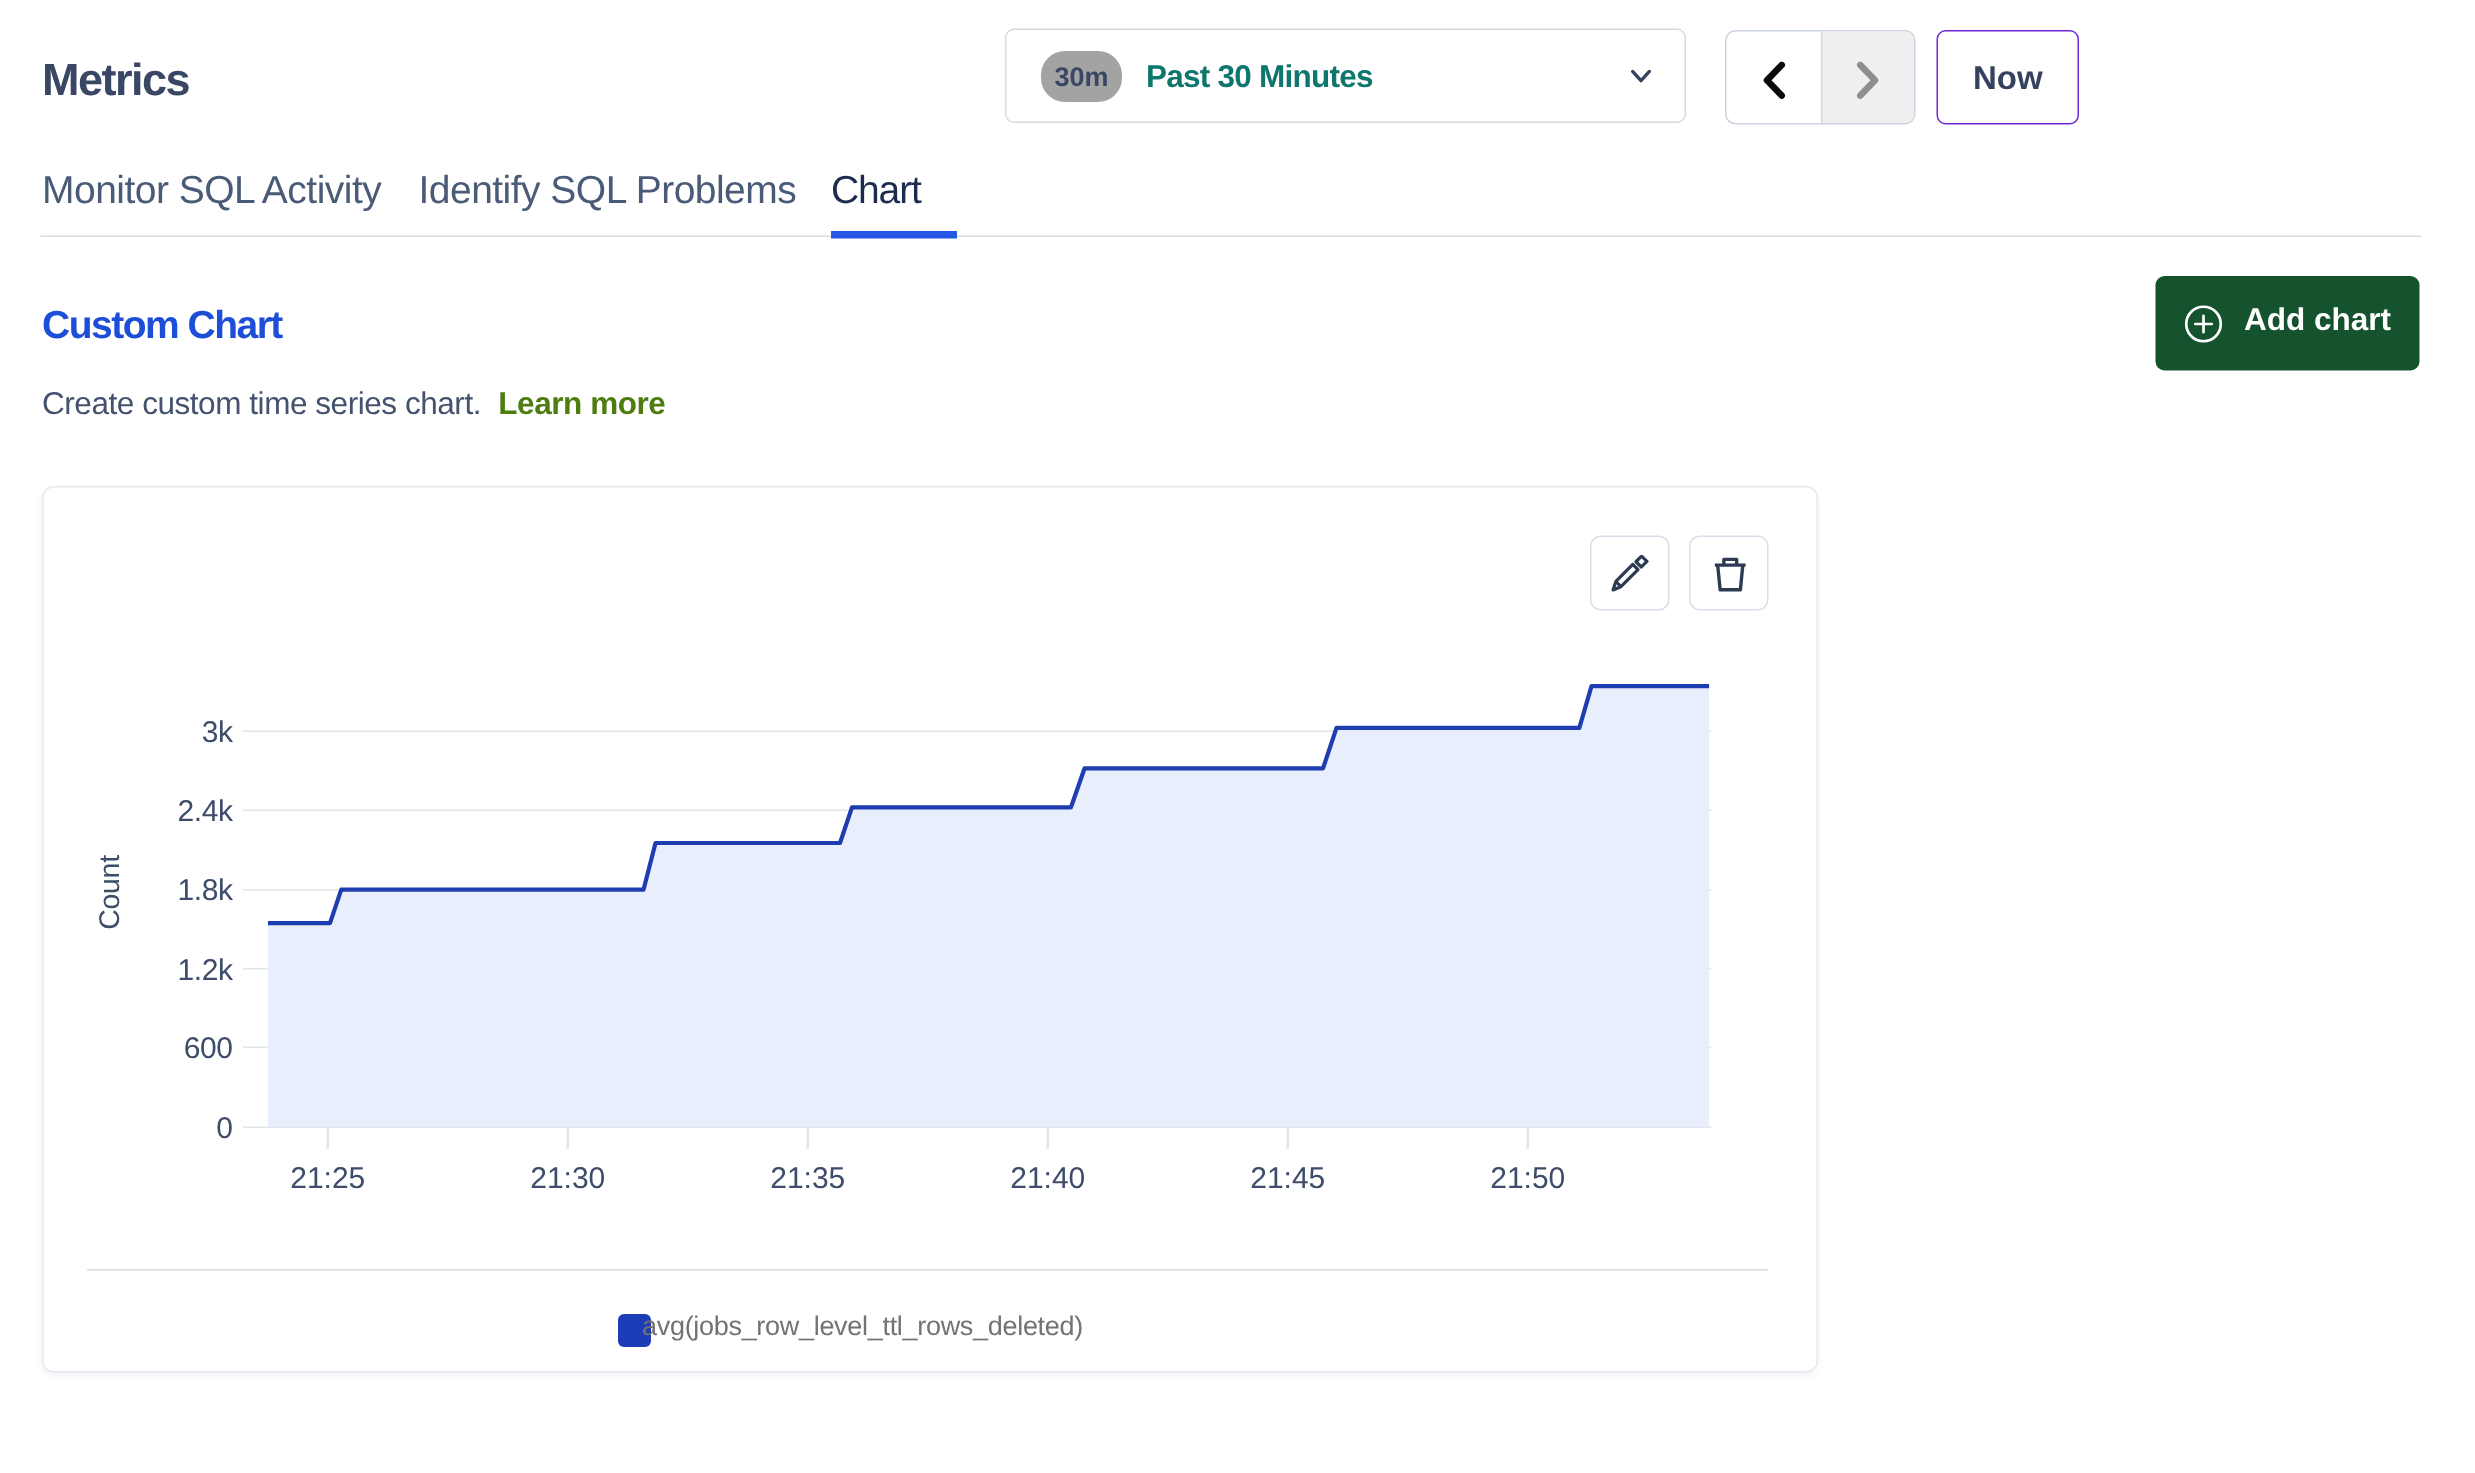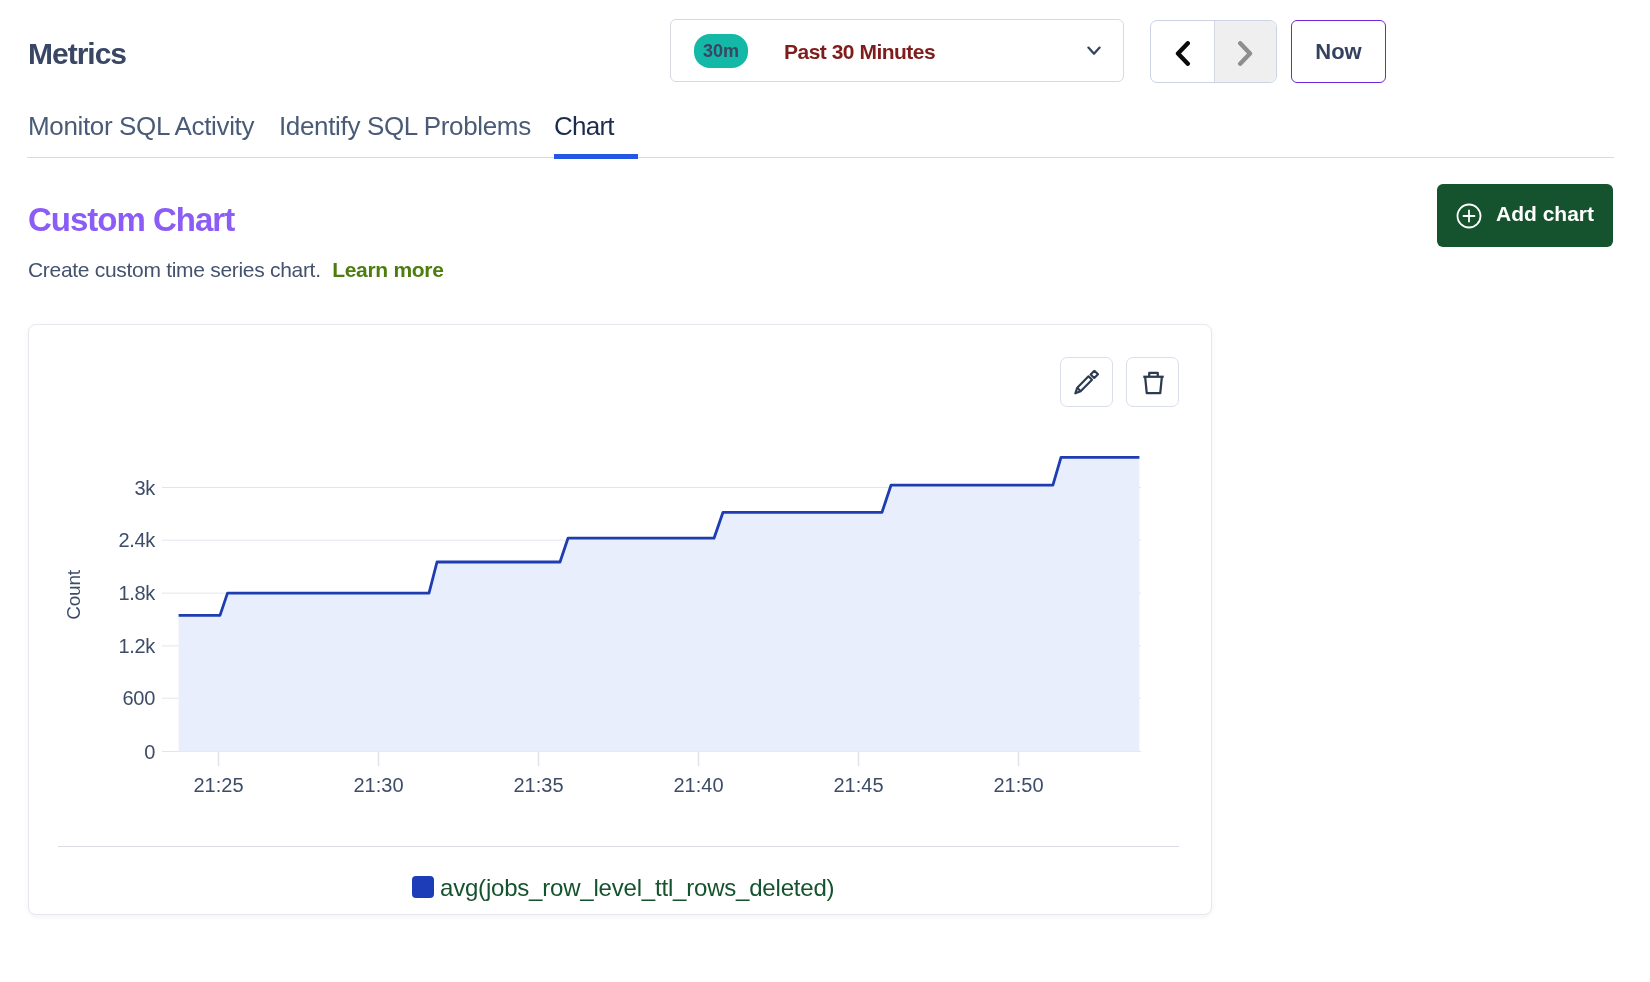--- a/index.html
+++ b/index.html
@@ -6,55 +6,55 @@
 html,body { background:#fff; }
 body { font-family:"Liberation Sans", sans-serif; }
 #page { position:relative; width:1650px; height:982px; overflow:hidden; background:#fff; }
 .abs { position:absolute; }
 
 
 #h-metrics { left:28px; top:37px; font-size:30px; font-weight:bold; color:#394764; letter-spacing:-1.0px; }
 
 
 #dropdown { left:670px; top:19px; width:454px; height:63px; background:#fff; border:1px solid #d6d9e1; border-radius:6px; }
-#badge30m { left:694px; top:34px; width:54px; height:34px; background:#14b8a6; border-radius:16px; color:#394764; font-size:18px; font-weight:bold; text-align:center; line-height:34px; }
-#pastTxt { left:784px; top:40px; font-size:21px; font-weight:bold; color:#7f1d1d; letter-spacing:-0.5px; }
+#badge30m { left:694px; top:34px; width:54px; height:34px; background:#a3a3a3; border-radius:16px; color:#394764; font-size:18px; font-weight:bold; text-align:center; line-height:34px; }
+#pastTxt { left:764px; top:40px; font-size:21px; font-weight:bold; color:#0f766e; letter-spacing:-0.5px; }
 #ddChev { left:1087px; top:46px; }
 
 #arrowgrp { left:1150px; top:20px; width:127px; height:63px; border:1px solid #ccd3e2; border-radius:7px; background:#fff; overflow:hidden; }
 #arrowR { position:absolute; left:63px; top:0; width:64px; height:63px; background:#efeff0; border-left:1px solid #d3d8e3; }
 #btnNow { left:1291px; top:20px; width:95px; height:63px; border:1px solid #6d28d9; border-radius:6px; background:#fff; color:#35425f; font-size:22px; font-weight:bold; text-align:center; line-height:61px; }
 
 
 #tabline { left:27px; top:157px; width:1587px; height:1px; background:#d8dbe2; }
 .tab { top:111px; font-size:26px; color:#4a5b78; letter-spacing:-0.35px; }
 #tab1 { left:28px; }
 #tab2 { left:279px; }
 #tab3 { left:554px; color:#1d2c4e; letter-spacing:-0.75px; }
 #tabund { left:554px; top:154px; width:84px; height:5px; background:#2458e4; }
 
 
-#h-custom { left:28px; top:201px; font-size:33px; font-weight:bold; color:#8b5cf6; letter-spacing:-1.0px; }
+#h-custom { left:28px; top:201px; font-size:26px; font-weight:bold; color:#1d4ed8; letter-spacing:-1.0px; }
 #subtitle { left:28px; top:258px; font-size:21px; color:#44526e; letter-spacing:-0.3px; }
 #subtitle a { color:#4d7c0f; font-weight:bold; text-decoration:none; margin-left:6px; }
 
 #btnAdd { left:1437px; top:184px; width:176px; height:63px; background:#14532d; border-radius:6px; color:#fff; }
 #btnAdd .txt { position:absolute; left:59px; top:18px; font-size:21px; font-weight:bold; }
 #btnAdd svg { position:absolute; left:19px; top:19px; }
 
 
 #card { left:28px; top:324px; width:1184px; height:591px; background:#fff; border:1px solid #e5e8ef; border-radius:8px; box-shadow:0 2px 5px rgba(40,50,90,0.06); }
 #cardTitle { left:59px; top:363px; font-size:22px; font-weight:bold; color:#46536f; letter-spacing:-0.5px; }
 .iconbtn { top:357px; width:53px; height:50px; background:#fff; border:1px solid #d9deea; border-radius:7px; }
 #btnEdit { left:1060px; }
 #btnDel { left:1126px; }
 .iconbtn svg { position:absolute; left:13px; top:12px; }
 #sep { left:58px; top:846px; width:1121px; height:1px; background:#d9dce4; }
 #legsq { left:412px; top:876px; width:22px; height:22px; background:#1d3db8; border-radius:4px; }
-#legtxt { left:440px; top:874px; font-size:24px; color:#14532d; letter-spacing:-0.2px; }
+#legtxt { left:428px; top:874px; font-size:18px; color:#737373; letter-spacing:-0.2px; }
 </style>
 </head>
 <body>
 <div id="page">
   <div id="h-metrics" class="abs">Metrics</div>
 
   <div id="dropdown" class="abs"></div>
   <div id="badge30m" class="abs">30m</div>
   <div id="pastTxt" class="abs">Past 30 Minutes</div>
   <svg id="ddChev" class="abs" width="14" height="10" viewBox="0 0 14 10">

